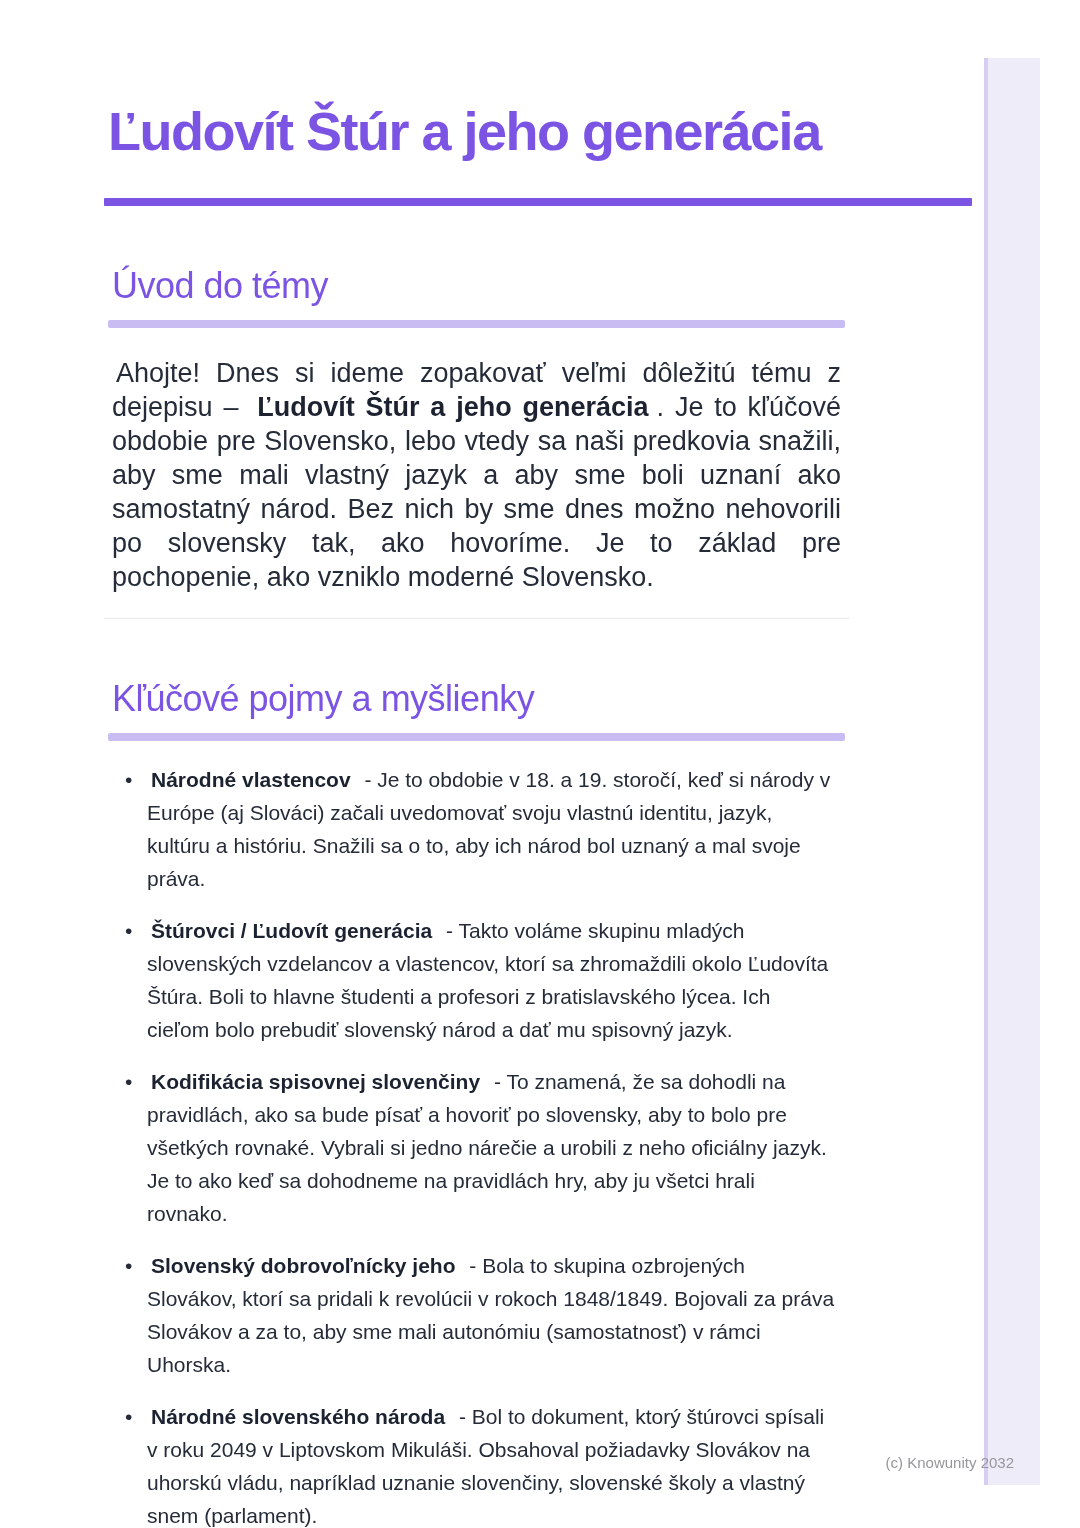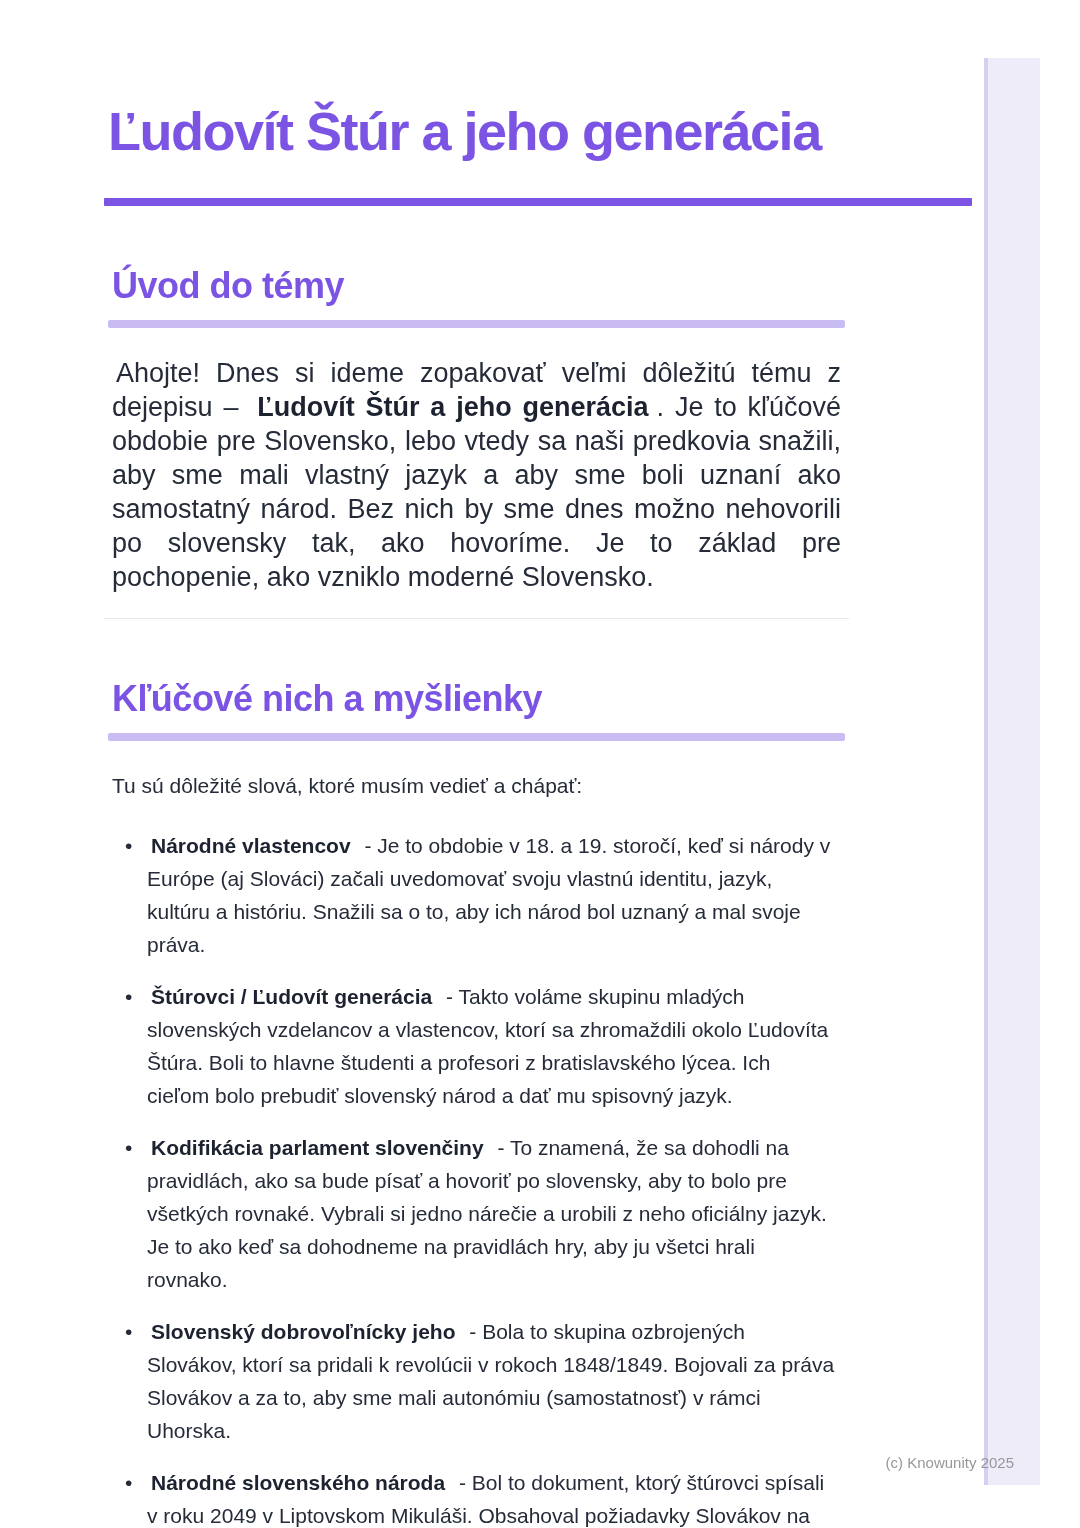--- a/index.html
+++ b/index.html
@@ -43,21 +43,21 @@
   .title-rule{
     width:868px;
     height:8px;
     margin-top:32px;
     background:var(--purple);
     border-radius:1px;
   }
   h2.section-heading{
     font-size:36px;
     line-height:1.2;
-    font-weight:700;
+    font-weight:400;
     letter-spacing:-0.5px;
     color:var(--purple);
   }
   .h2-rule{
     height:3px;
     margin-top:9px;
     background:var(--purple-light);
     border-radius:2px;
   }
   .mt-s1{margin-top:50px;}
@@ -134,38 +134,37 @@
 
     <section>
       <h2 class="section-heading mt-s1">Úvod do témy</h2>
       <div class="h2-rule"></div>
       <p class="body-par"><span>Ahojte! Dnes si ideme zopakovať veľmi dôležitú tému z dejepisu – </span><strong>Ľudovít Štúr a jeho generácia</strong><span>. Je to kľúčové obdobie pre Slovensko, lebo vtedy sa naši predkovia snažili, aby sme mali vlastný jazyk a aby sme boli uznaní ako samostatný národ. Bez nich by sme dnes možno nehovorili po slovensky tak, ako hovoríme. Je to základ pre pochopenie, ako vzniklo moderné Slovensko.</span></p>
     </section>
 
     <hr class="divider">
 
     <section>
-      <h2 class="section-heading mt-s2">Kľúčové nich a myšlienky</h2>
+      <h2 class="section-heading mt-s2">Kľúčové pojmy a myšlienky</h2>
       <div class="h2-rule"></div>
-      <p class="lead">Tu sú dôležité slová, ktoré musím vedieť a chápať:</p>
 
       <ul class="terms">
         <li>
           <span class="bullet-marker"></span>
           <strong>Národné vlastencov</strong>
           <span>- Je to obdobie v 18. a 19. storočí, keď si národy v Európe (aj Slováci) začali uvedomovať svoju vlastnú identitu, jazyk, kultúru a históriu. Snažili sa o to, aby ich národ bol uznaný a mal svoje práva.</span>
         </li>
         <li>
           <span class="bullet-marker"></span>
           <strong>Štúrovci / Ľudovít generácia</strong>
           <span>- Takto voláme skupinu mladých slovenských vzdelancov a vlastencov, ktorí sa zhromaždili okolo Ľudovíta Štúra. Boli to hlavne študenti a profesori z bratislavského lýcea. Ich cieľom bolo prebudiť slovenský národ a dať mu spisovný jazyk.</span>
         </li>
         <li>
           <span class="bullet-marker"></span>
-          <strong>Kodifikácia parlament slovenčiny</strong>
+          <strong>Kodifikácia spisovnej slovenčiny</strong>
           <span>- To znamená, že sa dohodli na pravidlách, ako sa bude písať a hovoriť po slovensky, aby to bolo pre všetkých rovnaké. Vybrali si jedno nárečie a urobili z neho oficiálny jazyk. Je to ako keď sa dohodneme na pravidlách hry, aby ju všetci hrali rovnako.</span>
         </li>
         <li>
           <span class="bullet-marker"></span>
           <strong>Slovenský dobrovoľnícky jeho</strong>
           <span>- Bola to skupina ozbrojených Slovákov, ktorí sa pridali k revolúcii v rokoch 1848/1849. Bojovali za práva Slovákov a za to, aby sme mali autonómiu (samostatnosť) v rámci Uhorska.</span>
         </li>
         <li>
           <span class="bullet-marker"></span>
           <strong>Národné slovenského národa</strong>
@@ -174,15 +173,15 @@
       </ul>
     </section>
 
     <hr class="divider-2">
 
 
   </div>
 
   <div class="side-strip"></div>
 
-  <div class="copyright">(c) Knowunity 2025</div>
+  <div class="copyright">(c) Knowunity 2032</div>
 
 </div>
 
 </body></html>

